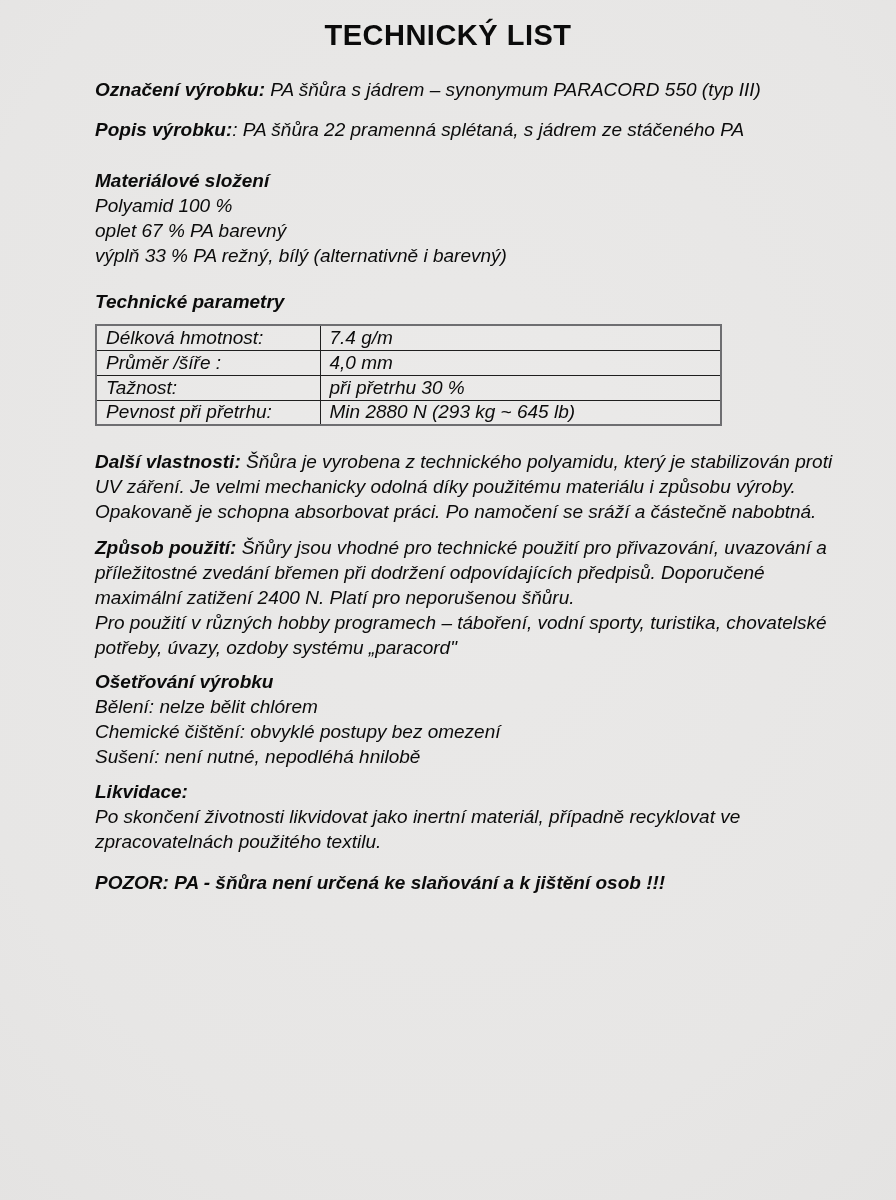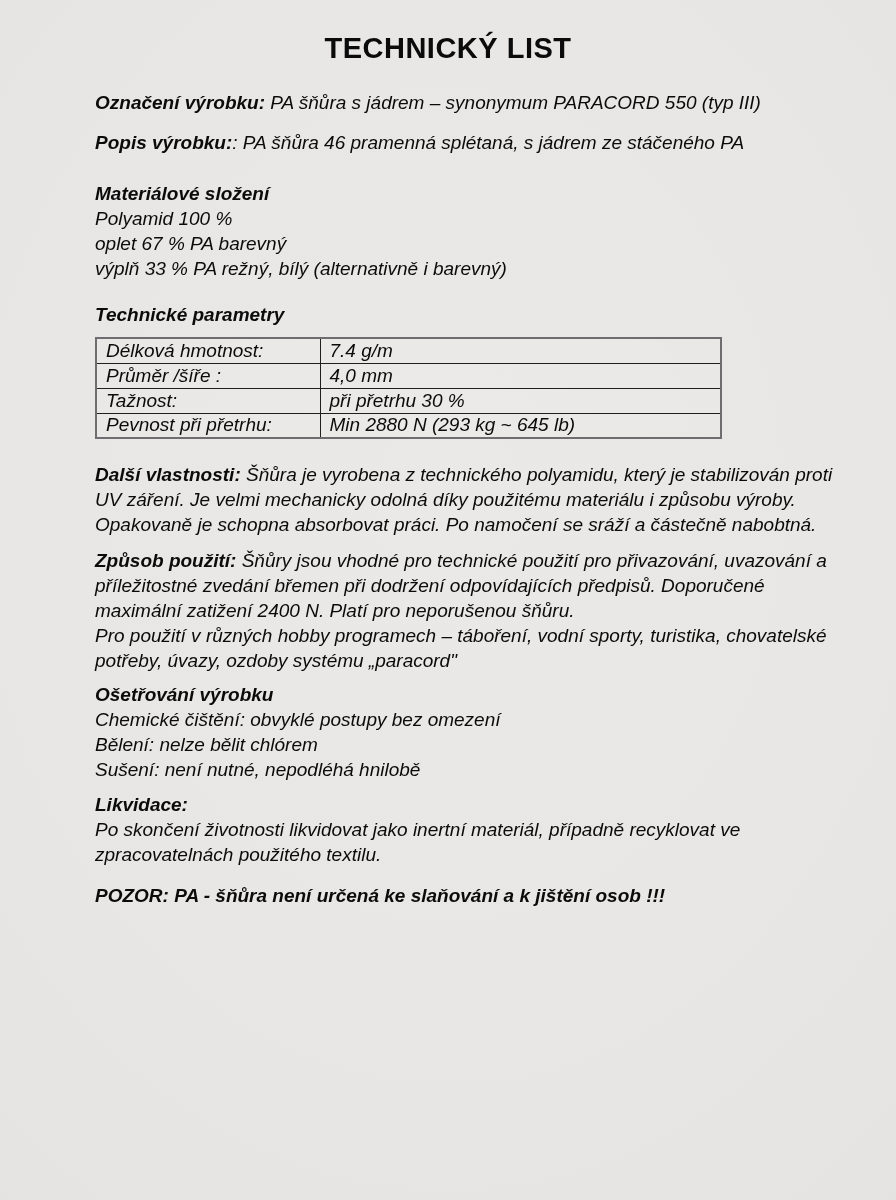--- a/index.html
+++ b/index.html
@@ -18,21 +18,21 @@
   }
   .logo-row{
     margin-top:24px;
     height:126px;
     display:flex;
     justify-content:center;
     align-items:center;
     gap:16px;
   }
   .doc-title{
-    margin-top:31px;
+    margin-top:18px;
     text-align:center;
     font-size:29px;
     line-height:34px;
     font-weight:bold;
     letter-spacing:0.5px;
   }
   .content{
     padding-left:95px;
     width:841px;
     font-style:italic;
@@ -75,21 +75,21 @@
 
 <div class="page">
 
 
   <h1 class="doc-title">TECHNICKÝ LIST</h1>
 
   <div class="content">
 
     <p class="para p-oznaceni"><b>Označení výrobku:</b><span> PA šňůra s jádrem – synonymum PARACORD 550 (typ III)</span></p>
 
-    <p class="para p-popis"><b>Popis výrobku:</b><span>: PA šňůra 46 pramenná splétaná, s jádrem ze stáčeného PA</span></p>
+    <p class="para p-popis"><b>Popis výrobku:</b><span>: PA šňůra 22 pramenná splétaná, s jádrem ze stáčeného PA</span></p>
 
     <div class="sec-heading h-material">Materiálové složení</div>
     <div class="sec-line">Polyamid 100 %</div>
     <div class="sec-line">oplet 67 % PA barevný</div>
     <div class="sec-line">výplň 33 % PA režný, bílý (alternativně i barevný)</div>
 
     <div class="sec-heading h-tech">Technické parametry</div>
 
     <table class="params">
       <tbody>
@@ -110,22 +110,22 @@
           <td class="c2">Min 2880 N (293 kg ~ 645 lb)</td>
         </tr>
       </tbody>
     </table>
 
     <p class="para p-dalsi"><b>Další vlastnosti:</b><span> Šňůra je vyrobena z technického polyamidu, který je stabilizován proti UV záření. Je velmi mechanicky odolná díky použitému materiálu i způsobu výroby. Opakovaně je schopna absorbovat práci. Po namočení se sráží a částečně nabobtná.</span></p>
 
     <p class="para p-zpusob"><span><b>Způsob použití:</b><span> Šňůry jsou vhodné pro technické použití pro přivazování, uvazování a příležitostné zvedání břemen při dodržení odpovídajících předpisů. Doporučené maximální zatižení 2400 N. Platí pro neporušenou šňůru.</span></span><span class="block">Pro použití v různých hobby programech – táboření, vodní sporty, turistika, chovatelské potřeby, úvazy, ozdoby systému „paracord"</span></p>
 
     <div class="sec-heading h-osetrovani">Ošetřování výrobku</div>
+    <div class="sec-line">Bělení: nelze bělit chlórem</div>
     <div class="sec-line">Chemické čištění: obvyklé postupy bez omezení</div>
-    <div class="sec-line">Bělení: nelze bělit chlórem</div>
     <div class="sec-line">Sušení: není nutné, nepodléhá hnilobě</div>
 
     <div class="sec-heading h-likvidace">Likvidace:</div>
     <p class="para">Po skončení životnosti likvidovat jako inertní materiál, případně recyklovat ve zpracovatelnách použitého textilu.</p>
 
     <p class="para p-pozor">POZOR: PA - šňůra není určená ke slaňování a k jištění osob !!!</p>
 
   </div>
 </div>
 

